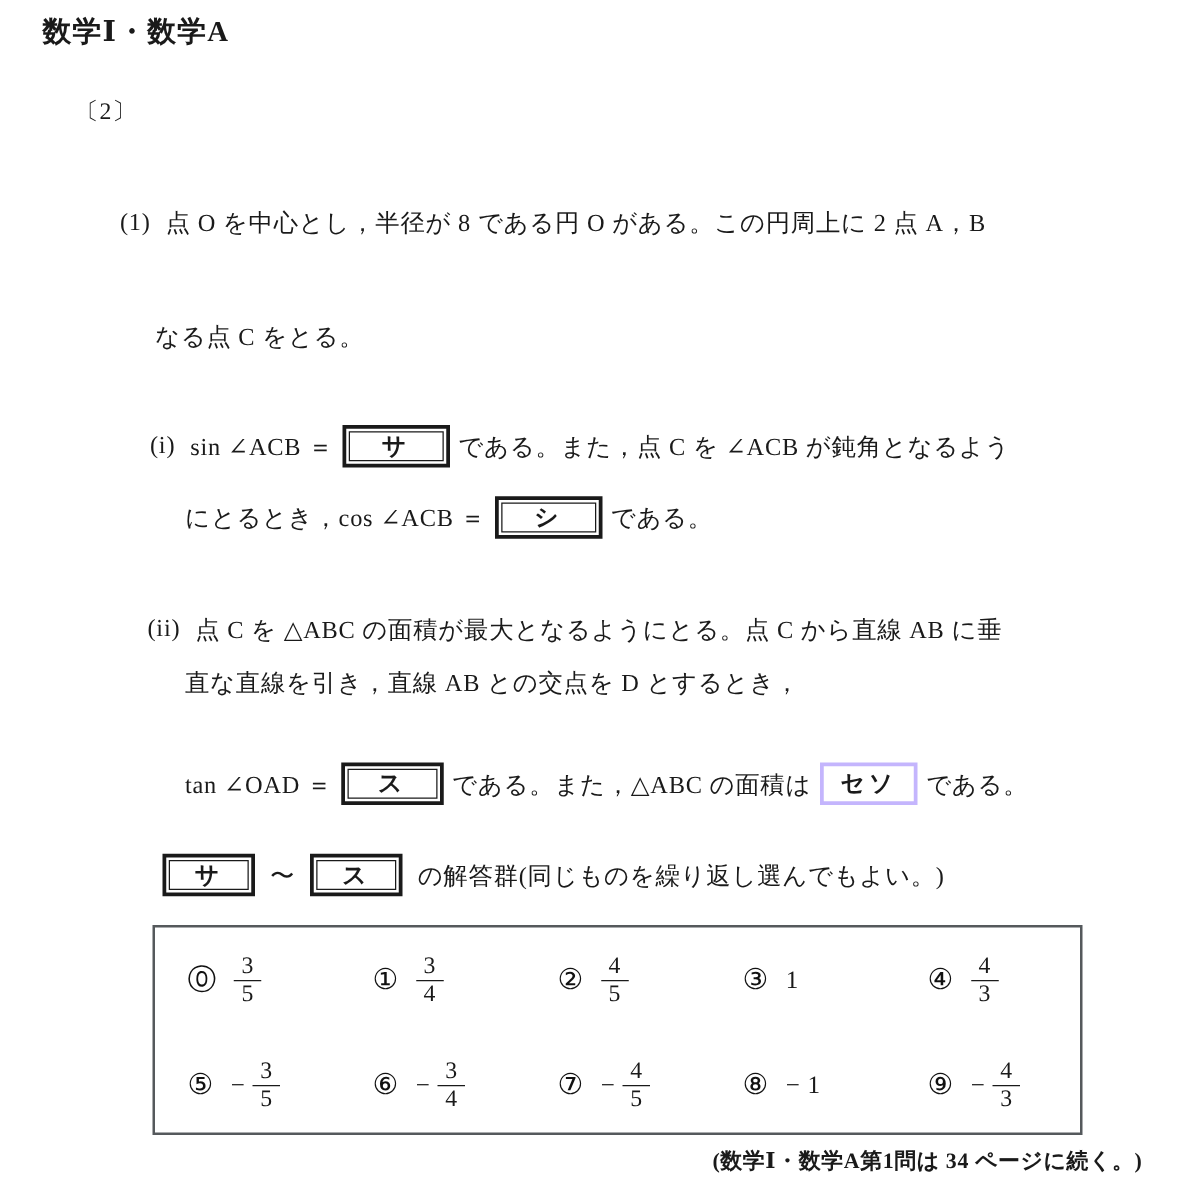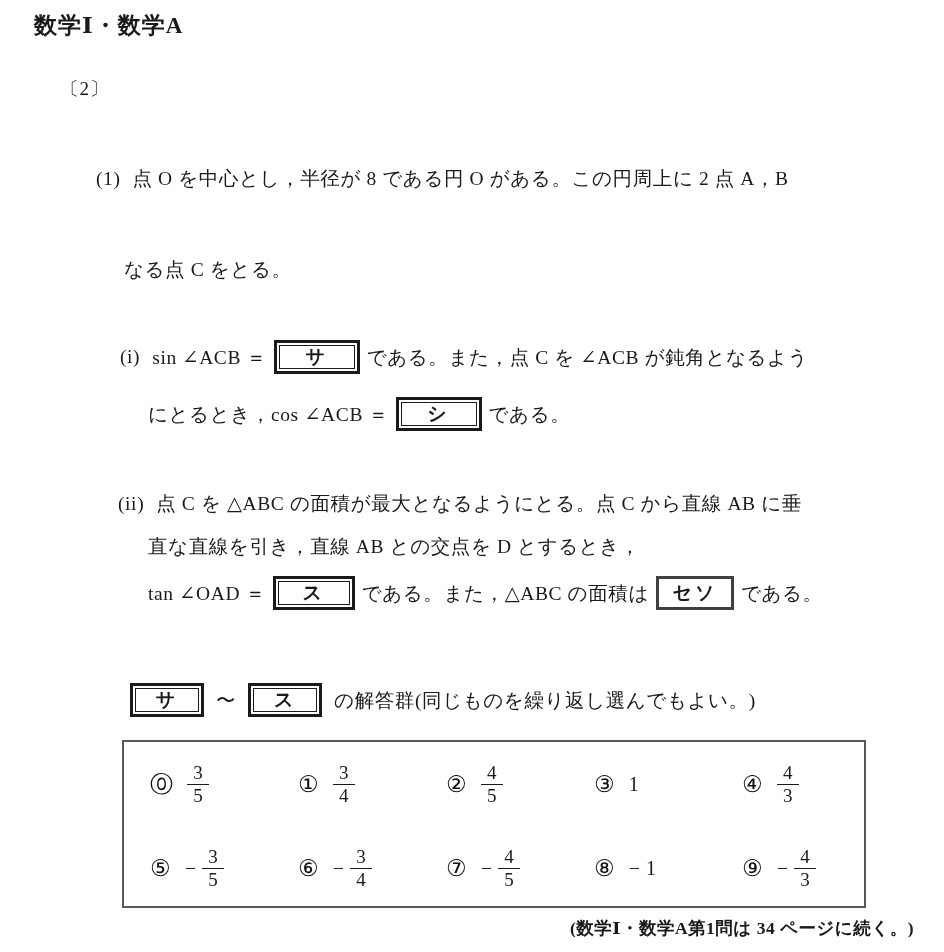--- a/index.html
+++ b/index.html
@@ -80,21 +80,21 @@
     justify-content: center;
     width: 100%;
     height: 100%;
     box-sizing: border-box;
     border: 1px solid #1a1a1a;
     font-size: 19px;
     padding: 0 6px;
   }
   
   .ansbox.single {
-    border: 3px solid #404040;
+    border: 3px solid #c4b5fd;
     height: 34px;
     font-size: 19px;
     padding: 14px 10px;
   }
 
   .w-sa  { width: 86px; }
   .w-shi { width: 86px; }
   .w-su  { width: 82px; }
   .w-seso{ width: 78px; }
   .w-small { width: 74px; }
@@ -220,21 +220,21 @@
 
   <div class="row jp" style="left:118px; top:490px;">
     <span class="marker">(ii)</span>
     <span class="gap-m"></span>
     <span>点 C を △ABC の面積が最大となるようにとる。点 C から直線 AB に垂</span>
   </div>
   <div class="row jp" style="left:148px; top:533px;">
     <span>直な直線を引き，直線 AB との交点を D とするとき，</span>
   </div>
 
-  <div class="row jp" style="left:148px; top:576px;">
+  <div class="row jp" style="left:148px; top:610px;">
     <span>tan ∠OAD ＝</span>
     <span class="gap-s"></span>
     <span class="ansbox double w-su">
       <span class="inner">ス</span>
     </span>
     <span class="gap-s"></span>
     <span>である。また，△ABC の面積は</span>
     <span class="gap-s"></span>
     <span class="ansbox single w-seso">セソ</span>
     <span class="gap-s"></span>

